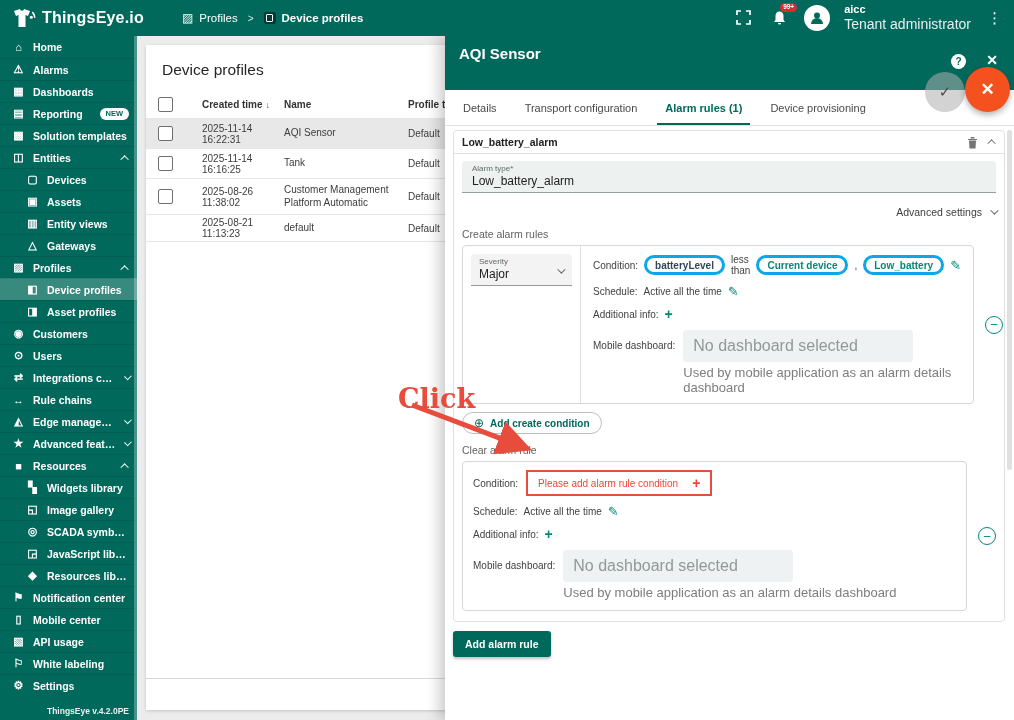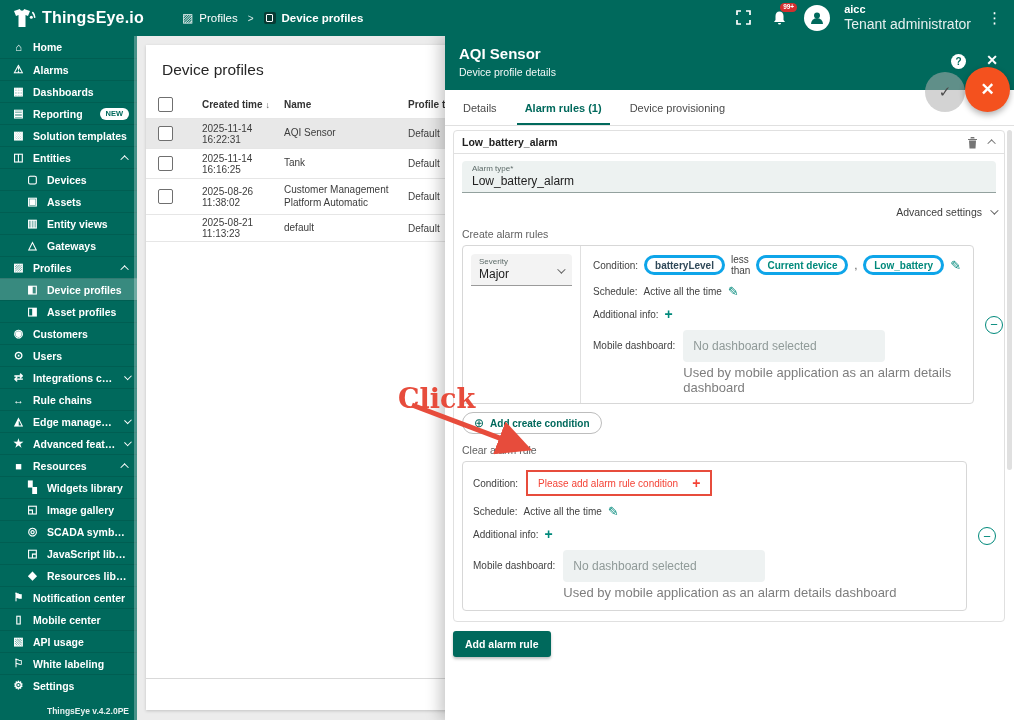--- a/index.html
+++ b/index.html
@@ -94,21 +94,21 @@
   .sev-select .chev { position:absolute; right:9px; top:14px; color:#616161; }
   .rule-right { flex:1; padding:8px 12px 8px 12px; }
   .r-row { display:flex; align-items:center; gap:6px; font-size:10px; color:#424242; margin-bottom:9px; flex-wrap:nowrap; }
   .chip { border:3px solid #0ea5e9; border-radius:11px; padding:1.5px 8px; font-size:10px; background:#fff; white-space:nowrap; }
   .chip.dark { color:#2f4858; font-weight:bold; }
   .chip.teal { color:#00897b; font-weight:bold; }
   .pencil { color:#00897b; font-size:13px; cursor:pointer; line-height:1; }
   .plus { color:#00897b; font-size:14px; font-weight:bold; cursor:pointer; line-height:1; }
   .mob-row { display:flex; align-items:flex-start; gap:8px; margin-bottom:0; }
   .mob-label { font-size:10px; color:#424242; margin-top:10px; white-space:nowrap; }
-  .mob-input { width:202px; height:30px; background:#eef2f2; border-radius:4px; display:flex; align-items:center; padding:16px 10px; font-size:12px; color:#8f9a98; cursor:text; }
+  .mob-input { width:230px; height:30px; background:#eef2f2; border-radius:4px; display:flex; align-items:center; padding:16px 10px; font-size:16px; color:#8f9a98; cursor:text; }
   .mob-hint { font-size:13px; color:#7d7d7d; margin-top:3px; }
   .minus-btn { width:18px; height:18px; border:1.6px solid #00897b; border-radius:50%; color:#00897b; font-size:13px; display:flex; align-items:center; justify-content:center; margin-left:11px; cursor:pointer; flex:0 0 18px; }
 
   .add-cond-btn { display:inline-flex; align-items:center; gap:6px; border:1px solid #bdbdbd; border-radius:14px; padding:3px 11px; color:#00695c; font-size:10px; font-weight:bold; margin-top:8px; background:#fff; cursor:pointer; }
   .oplus { font-size:12px; font-weight:normal; }
 
   .clear-box { flex:1; border:1px solid #d7d7d7; border-radius:4px; padding:8px 12px 10px 10px; }
   .req-cond { display:inline-flex; align-items:center; gap:14px; color:#f44336; font-size:10px; border:2.5px solid #e74c3c; padding:4px 10px; margin-left:2px; }
   .req-cond .plus { color:#f44336; }
 
@@ -336,26 +336,26 @@
         <span>Default</span>
       </div>
       <div class="card-footline"></div>
       <div class="t-scroll"></div>
     </div>
   </main>
 
   <section class="drawer">
     <div class="d-header">
       <div class="d-title">AQI Sensor</div>
-      <div class="d-sub">Device profile details</div>
       <span class="d-help">?</span>
       <span class="d-close">✕</span>
     </div>
     <div class="d-tabs">
       <span class="d-tab">Details</span>
+      <span class="d-tab">Transport configuration</span>
       <span class="d-tab active">Alarm rules (1)</span>
       <span class="d-tab">Device provisioning</span>
     </div>
     <div class="fab fab-check">✓</div>
     <div class="fab fab-close">✕</div>
 
     <div class="d-content">
       <div class="alarm-card">
         <div class="ac-head">
           <span class="ac-title">Low_battery_alarm</span>

